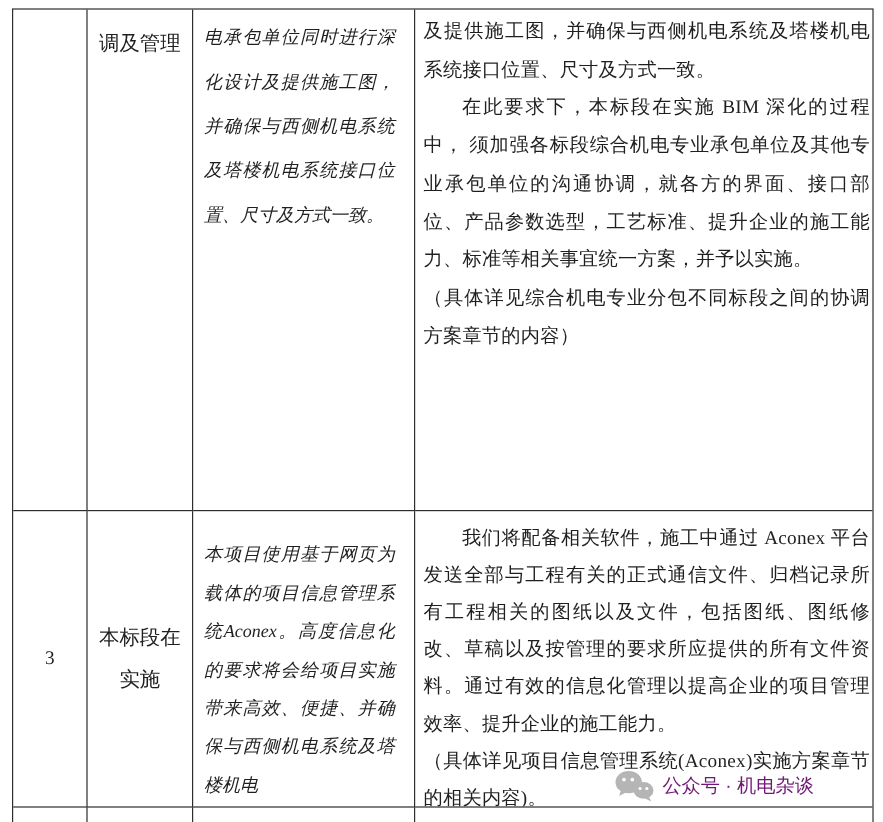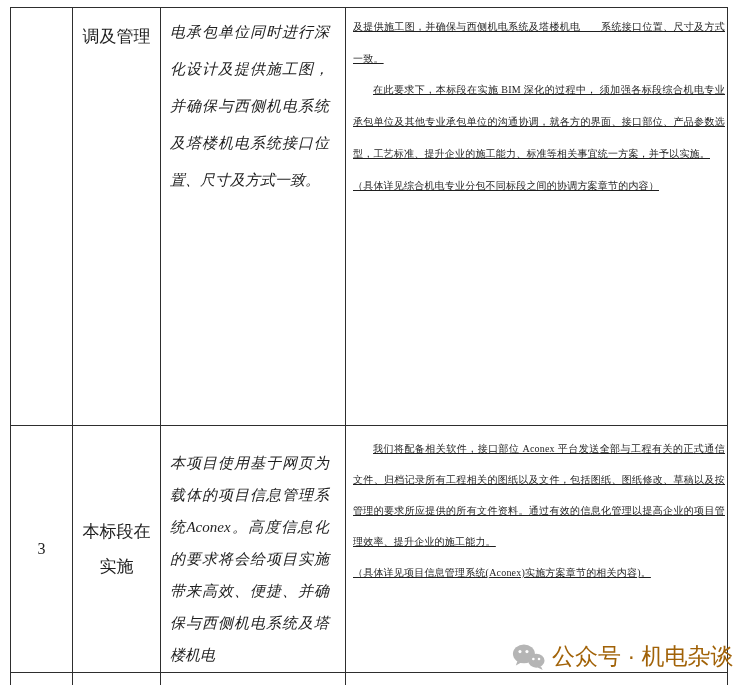--- a/index.html
+++ b/index.html
@@ -62,43 +62,42 @@
   .c-desc {
     font-size: 15px;
     text-align: justify;
     padding: 6px 16px 0 9px;
     font-style: italic;
   }
   .r1.c-desc { line-height: 37px; }
   .r2.c-desc { line-height: 32px; padding-top: 21px; }
   
   .c-detail {
-    font-size: 10px;
+    font-size: 16px;
     letter-spacing: 0.2px;
     text-align: justify;
     padding: 3px 2px 0 7px;
-    text-decoration: underline;
   }
   .r1.c-detail { line-height: 31.7px; }
   .r2.c-detail { line-height: 31px; padding-top: 7px; }
 
   .para { margin: 0; }
   .para.indent { text-indent: 2em; }
 
   
   .watermark {
     position: absolute;
     left: 512px;
     top: 641px;
     display: flex;
     align-items: center;
     gap: 7px;
-    color: #a16207;
+    color: #701a75;
     font-family: "Liberation Sans", "DejaVu Sans", sans-serif;
-    font-size: 23px;
+    font-size: 16px;
     white-space: nowrap;
   }
   .watermark svg { display: block; }
 </style>
 </head>
 <body>
 
 <div class="page">
 
   <div class="doc-table">
@@ -113,21 +112,21 @@
         <div class="para indent">在此要求下，本标段在实施 BIM 深化的过程中， 须加强各标段综合机电专业承包单位及其他专业承包单位的沟通协调，就各方的界面、接口部位、产品参数选型，工艺标准、提升企业的施工能力、标准等相关事宜统一方案，并予以实施。</div>
         <div class="para">（具体详见综合机电专业分包不同标段之间的协调方案章节的内容）</div>
       </div>
 
     <div class="cell c-no r2">3</div>
     <div class="cell c-cat r2">本标段在实施</div>
     <div class="cell c-desc r2">
         <div class="para">本项目使用基于网页为载体的项目信息管理系统Aconex。高度信息化的要求将会给项目实施带来高效、便捷、并确保与西侧机电系统及塔楼机电</div>
       </div>
     <div class="cell c-detail r2 last-col">
-        <div class="para indent">我们将配备相关软件，接口部位 Aconex 平台发送全部与工程有关的正式通信文件、归档记录所有工程相关的图纸以及文件，包括图纸、图纸修改、草稿以及按管理的要求所应提供的所有文件资料。通过有效的信息化管理以提高企业的项目管理效率、提升企业的施工能力。</div>
+        <div class="para indent">我们将配备相关软件，施工中通过 Aconex 平台发送全部与工程有关的正式通信文件、归档记录所有工程相关的图纸以及文件，包括图纸、图纸修改、草稿以及按管理的要求所应提供的所有文件资料。通过有效的信息化管理以提高企业的项目管理效率、提升企业的施工能力。</div>
         <div class="para">（具体详见项目信息管理系统(Aconex)实施方案章节的相关内容)。</div>
       </div>
 
     <div class="cell c-no r3 last-row"></div>
     <div class="cell c-cat r3 last-row"></div>
     <div class="cell c-desc r3 last-row"></div>
     <div class="cell c-detail r3 last-row last-col"></div>
 
   </div>
 

